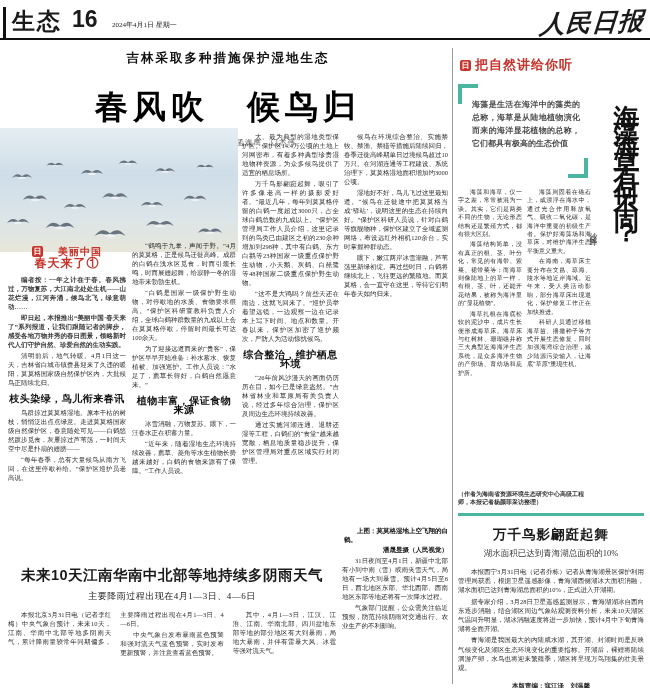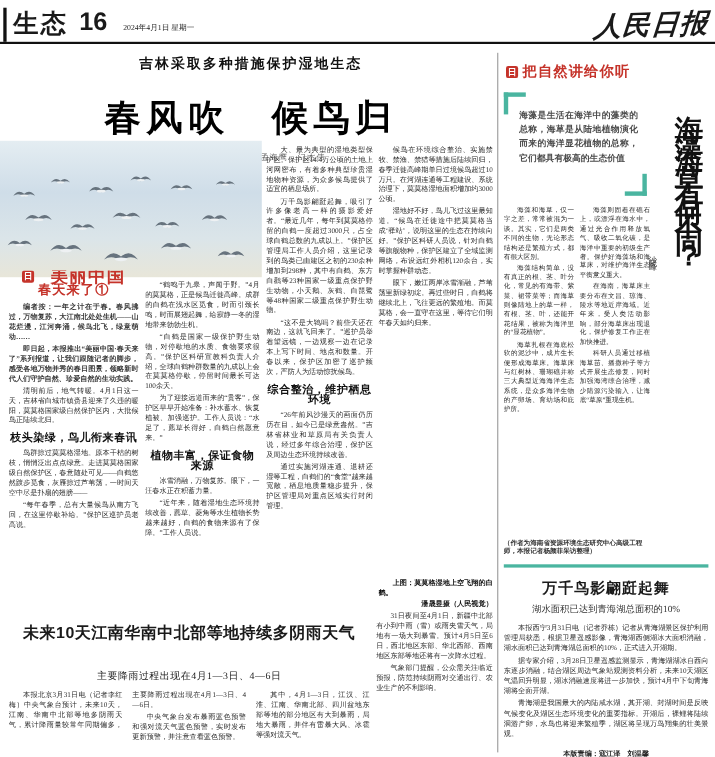--- a/index.html
+++ b/index.html
@@ -25,41 +25,41 @@
   
   .photo{position:absolute;left:0;top:128px;width:238px;height:124px;
     background:linear-gradient(180deg,#e4edf2 0%,#cfdde8 38%,#dbe5e9 72%,#e8e6d9 100%);}
   .photo svg{position:absolute;left:0;top:0;}
   
   .col{position:absolute;overflow:hidden;font-size:6.5px;line-height:9px;color:#2b2b2b;text-align:justify;}
   .col p{margin:0 0 2px;text-indent:2em;}
   .subhead{font-family:"Liberation Sans","DejaVu Sans",sans-serif;font-weight:bold;
     font-size:10px;text-align:center;text-indent:0;letter-spacing:0.5px;color:#111;margin:7px 0 5px;}
   .col1{left:8px;top:246px;width:118px;height:316px;}
-  .col2{left:132px;top:255px;width:104px;height:308px;}
+  .col2{left:132px;top:241px;width:104px;height:308px;}
   .col3{left:242px;top:132px;width:97px;height:424px;}
   .col4{left:344px;top:132px;width:104px;height:422px;display:flex;flex-direction:column;}
   .col4 .flow{overflow:hidden;}
   .badge-block{text-align:center;margin-bottom:6px;}
   .badge-row{display:flex;align-items:center;justify-content:center;gap:3px;}
   .logo-sq{display:inline-flex;align-items:center;justify-content:center;width:11px;height:11px;
     background:#c5332a;color:#fff;font-size:8px;font-weight:bold;border-radius:2px;
     font-family:"Liberation Sans","DejaVu Sans",sans-serif;}
-  .badge-title{font-size:16px;font-weight:bold;color:#c5332a;letter-spacing:1px;
+  .badge-title{font-size:10px;font-weight:bold;color:#c5332a;letter-spacing:1px;
     font-family:"Liberation Sans","DejaVu Sans",sans-serif;padding-left:12px;}
   .badge-sub{font-size:12px;font-weight:bold;color:#c5332a;margin-top:3px;letter-spacing:1px;font-family:Liberation Mono, monospace;}
   .editor-note p{font-weight:bold;color:#3a3a3a;}
   .caption{margin-top:auto;font-weight:bold;color:#111;}
   .caption .l1{text-indent:2em;margin:0;}
   .caption .l2{text-indent:0;text-align:right;margin:1px 0 0;}
   
   .weather{position:absolute;left:8px;top:566px;width:328px;}
   .weather-head{font-size:14.5px;font-weight:bold;text-align:center;letter-spacing:0.5px;
     font-family:"Liberation Sans","DejaVu Sans",sans-serif;}
-  .weather-sub{font-size:9px;text-align:center;margin-top:23px;color:#222;letter-spacing:0.5px;}
+  .weather-sub{font-size:9px;text-align:center;margin-top:5px;color:#222;letter-spacing:0.5px;}
   .weather-body{margin-top:7px;height:86px;column-count:3;column-gap:9px;
     font-size:6.5px;line-height:9px;color:#2b2b2b;text-align:justify;overflow:hidden;}
   .weather-body p{margin:0 0 2px;text-indent:2em;}
   .wcol4{left:342px;top:556px;width:106px;height:130px;}
   
   .vsep{position:absolute;left:452px;top:48px;width:1px;height:636px;background:#9a9a9a;}
   
   .rightcol{position:absolute;left:458px;top:48px;width:186px;height:638px;}
   .nature-tag{display:flex;align-items:center;gap:4px;margin:8px 0 0 2px;}
   .nature-tag .t{font-size:13px;font-weight:bold;color:#c5332a;letter-spacing:1px;

